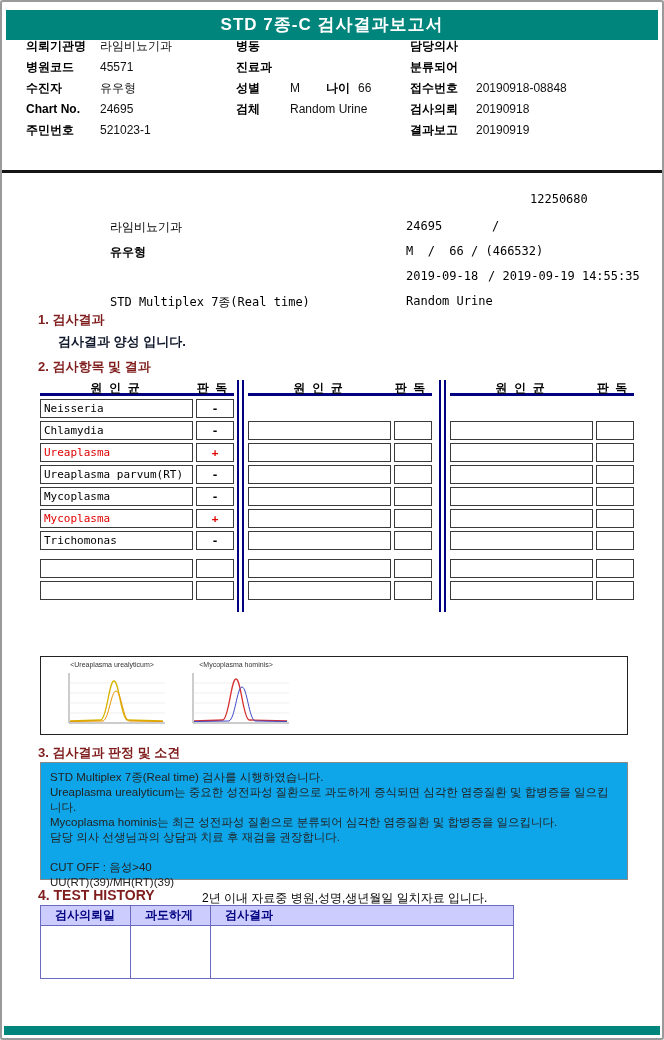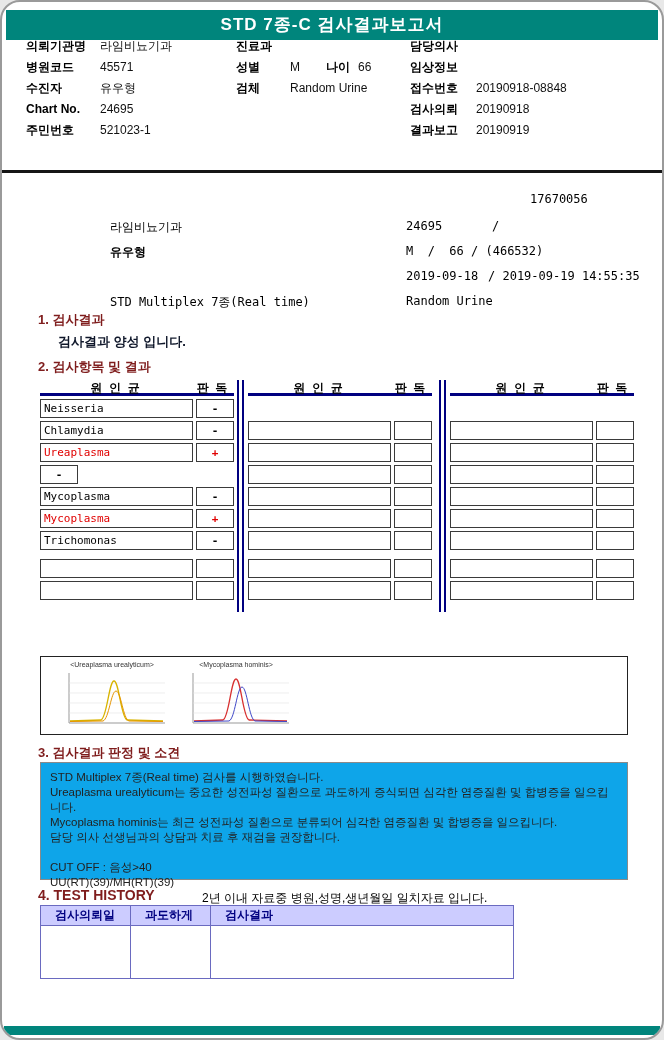--- a/index.html
+++ b/index.html
@@ -1,20 +1,20 @@
 <!DOCTYPE html>
 <html><head>
 <meta charset="utf-8">
 <style>
   * { margin:0; padding:0; box-sizing:border-box; }
   html,body { background:#e8e8e8; }
   body { width:664px; height:1040px; font-family:"Liberation Sans", sans-serif; }
   .page {
     position:relative; width:664px; height:1040px; background:#fff;
-    border:2px solid #9a9a9a; border-radius:20px; overflow:hidden;
+    border:2px solid #9a9a9a; border-radius:3px; overflow:hidden;
   }
   
   .banner-top {
     position:absolute; left:4px; right:4px; top:8px; height:30px;
     background:#00857C; color:#fff; font-weight:bold; font-size:17px;
     text-align:center; line-height:30px; letter-spacing:1px;
   }
   
   .info-col { position:absolute; top:34px; }
   .col-left  { left:24px;  width:205px; }
@@ -108,42 +108,43 @@
 
   <div class="info-col col-left">
     <div class="irow"><span class="lbl">의뢰기관명</span><span class="val">라임비뇨기과</span></div>
     <div class="irow"><span class="lbl">병원코드</span><span class="val">45571</span></div>
     <div class="irow"><span class="lbl">수진자</span><span class="val">유우형</span></div>
     <div class="irow"><span class="lbl">Chart No.</span><span class="val">24695</span></div>
     <div class="irow"><span class="lbl">주민번호</span><span class="val">521023-1</span></div>
   </div>
 
   <div class="info-col col-mid">
+    <div class="irow"><span class="lbl">병동</span><span class="val"></span></div>
     <div class="irow"><span class="lbl">진료과</span><span class="val"></span></div>
     <div class="irow">
       <span class="lbl">성별</span>
       <span class="val valshort">M</span>
       <span class="lbl2">나이</span>
       <span class="val">66</span>
     </div>
     <div class="irow"><span class="lbl">검체</span><span class="val">Random Urine</span></div>
   </div>
 
   <div class="info-col col-right">
     <div class="irow"><span class="lbl">담당의사</span><span class="val"></span></div>
-    <div class="irow"><span class="lbl">임상정보</span><span class="val"></span></div>
+    <div class="irow"><span class="lbl">분류되어</span><span class="val"></span></div>
     <div class="irow"><span class="lbl">접수번호</span><span class="val">20190918-08848</span></div>
     <div class="irow"><span class="lbl">검사의뢰</span><span class="val">20190918</span></div>
     <div class="irow"><span class="lbl">결과보고</span><span class="val">20190919</span></div>
   </div>
 
   <div class="divider"></div>
 
   <div class="subheader">
-    <span class="sh-ref">17670056</span>
+    <span class="sh-ref">12250680</span>
     <span class="sh-hosp">라임비뇨기과</span>
     <span class="sh-chart">24695</span>
     <span class="sh-slash">/</span>
     <span class="sh-patient">유우형</span>
     <span class="sh-pinfo">M  /  66 / (466532)</span>
     <span class="sh-reqdate">2019-09-18</span>
     <span class="sh-repdate">/ 2019-09-19 14:55:35</span>
     <span class="sh-test">STD Multiplex 7종(Real time)</span>
     <span class="sh-spec">Random Urine</span>
   </div>
@@ -165,20 +166,21 @@
         </div>
       <div class="trow">
           <div class="cell name">Chlamydia trachomatis(RT)</div>
           <div class="cell read">-</div>
         </div>
       <div class="trow pos">
           <div class="cell name">Ureaplasma urealyticum(RT)</div>
           <div class="cell read">+</div>
         </div>
       <div class="trow">
+          <div class="cell name">Ureaplasma parvum(RT)</div>
           <div class="cell read">-</div>
         </div>
       <div class="trow">
           <div class="cell name">Mycoplasma genitalium(RT)</div>
           <div class="cell read">-</div>
         </div>
       <div class="trow pos">
           <div class="cell name">Mycoplasma hominis(RT)</div>
           <div class="cell read">+</div>
         </div>

